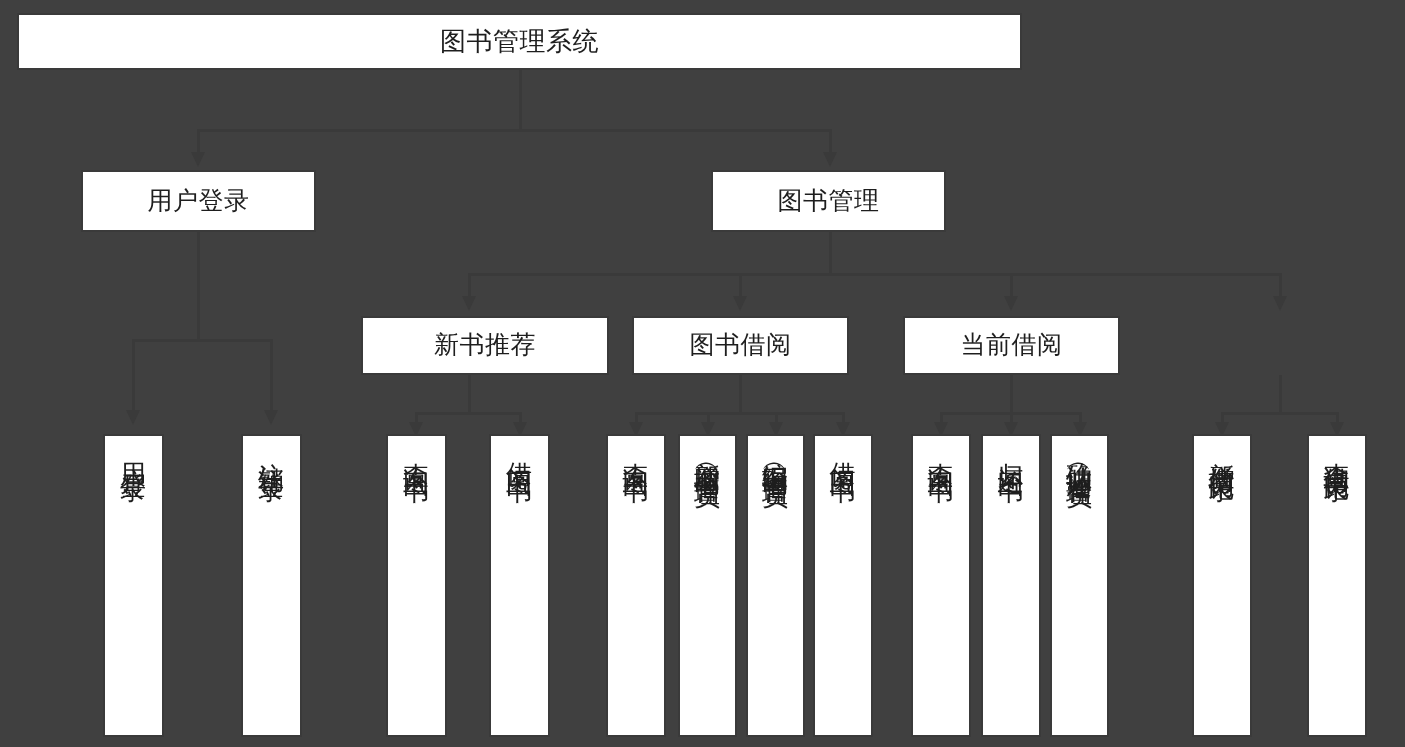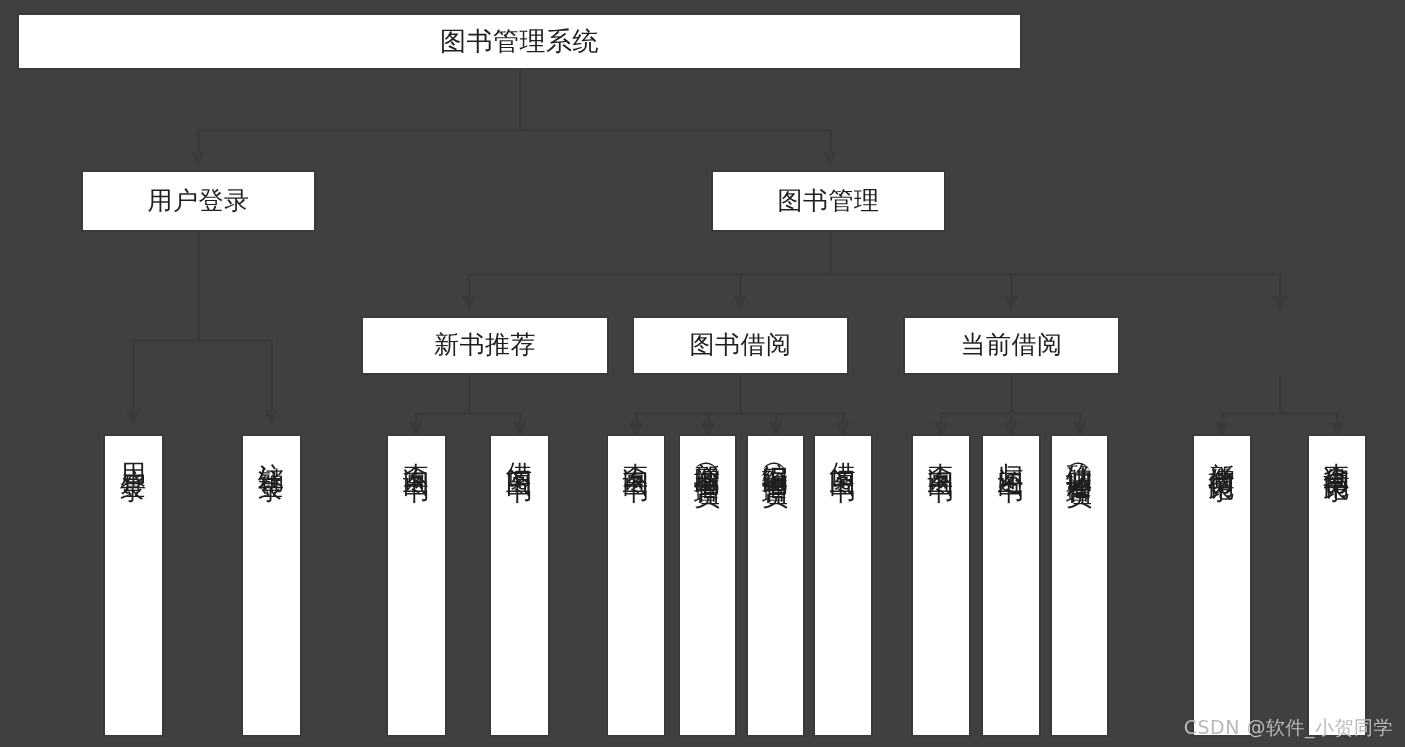--- a/index.html
+++ b/index.html
@@ -211,15 +211,14 @@
     <span class="label">确认归还（管理员）</span>
   </div>
 
   <div class="node vert tall" style="left:1192px; top:434px; width:60px; height:303px;">
     <span class="label">新增借阅记录</span>
   </div>
   <div class="node vert tall" style="left:1307px; top:434px; width:60px; height:303px;">
     <span class="label">查询借阅记录</span>
   </div>
 
-  <div id="watermark">CSDN @软件_小贺同学</div>
 
 </div>
 
 </body></html>

